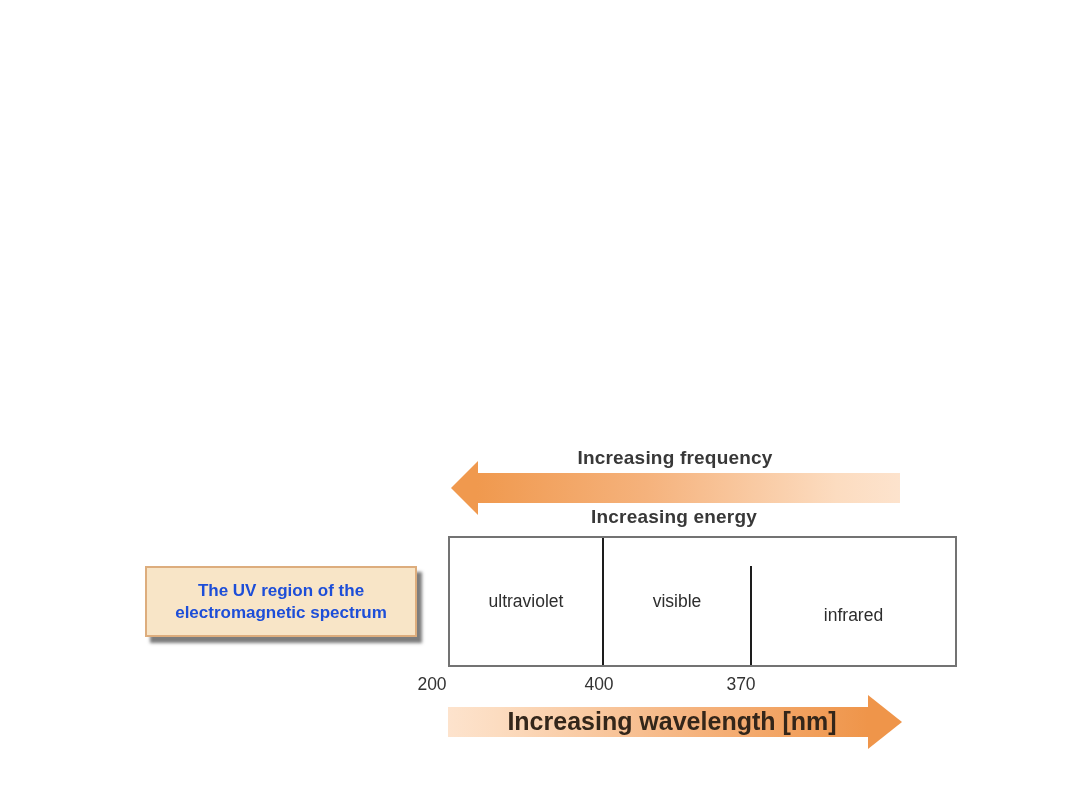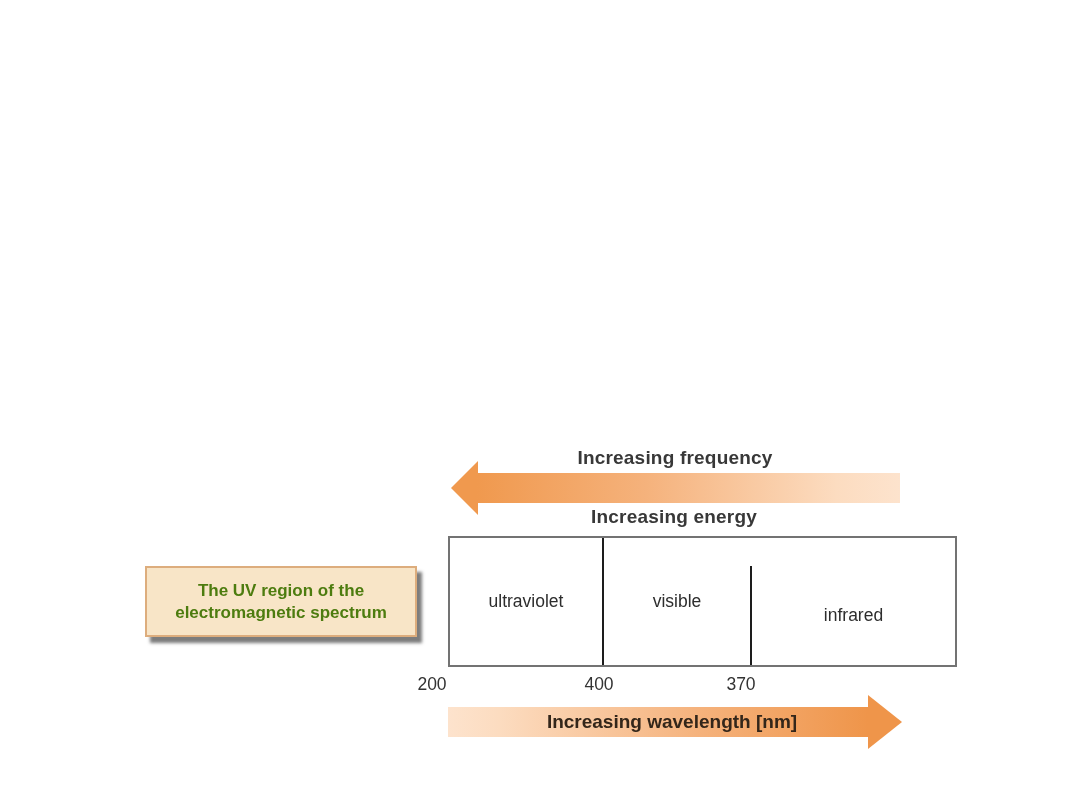--- a/index.html
+++ b/index.html
@@ -70,37 +70,37 @@
     left:868px;top:695px;
     width:0;height:0;
     border-left:34px solid #ef954a;
     border-top:27px solid transparent;
     border-bottom:27px solid transparent;
   }
   .wave-arrow-label{
     position:absolute;
     left:672px;top:707px;height:30px;line-height:29px;
     transform:translateX(-50%);
-    font-weight:bold;font-size:19px;color:#33261a;
+    font-weight:bold;font-size:25px;color:#33261a;
     white-space:nowrap;
   }
   
   .caption-box{
     position:absolute;
     left:145px;top:566px;width:272px;height:71px;
     box-sizing:border-box;
     background:#f8e5c7;
     border:2px solid #ddad7d;
     box-shadow:5px 6px 3px rgba(92,92,92,0.8);
     display:flex;flex-direction:column;
     align-items:center;justify-content:center;
   }
   .caption-line{
     font-weight:bold;font-size:17px;line-height:22px;
-    color:#4d7c0f;text-align:center;white-space:nowrap;
+    color:#1d4ed8;text-align:center;white-space:nowrap;
   }
 </style>
 </head>
 <body>
 
 <div class="canvas">
 
   <div class="heading" style="left:675px;top:447px;">Increasing frequency</div>
 
   <div>

